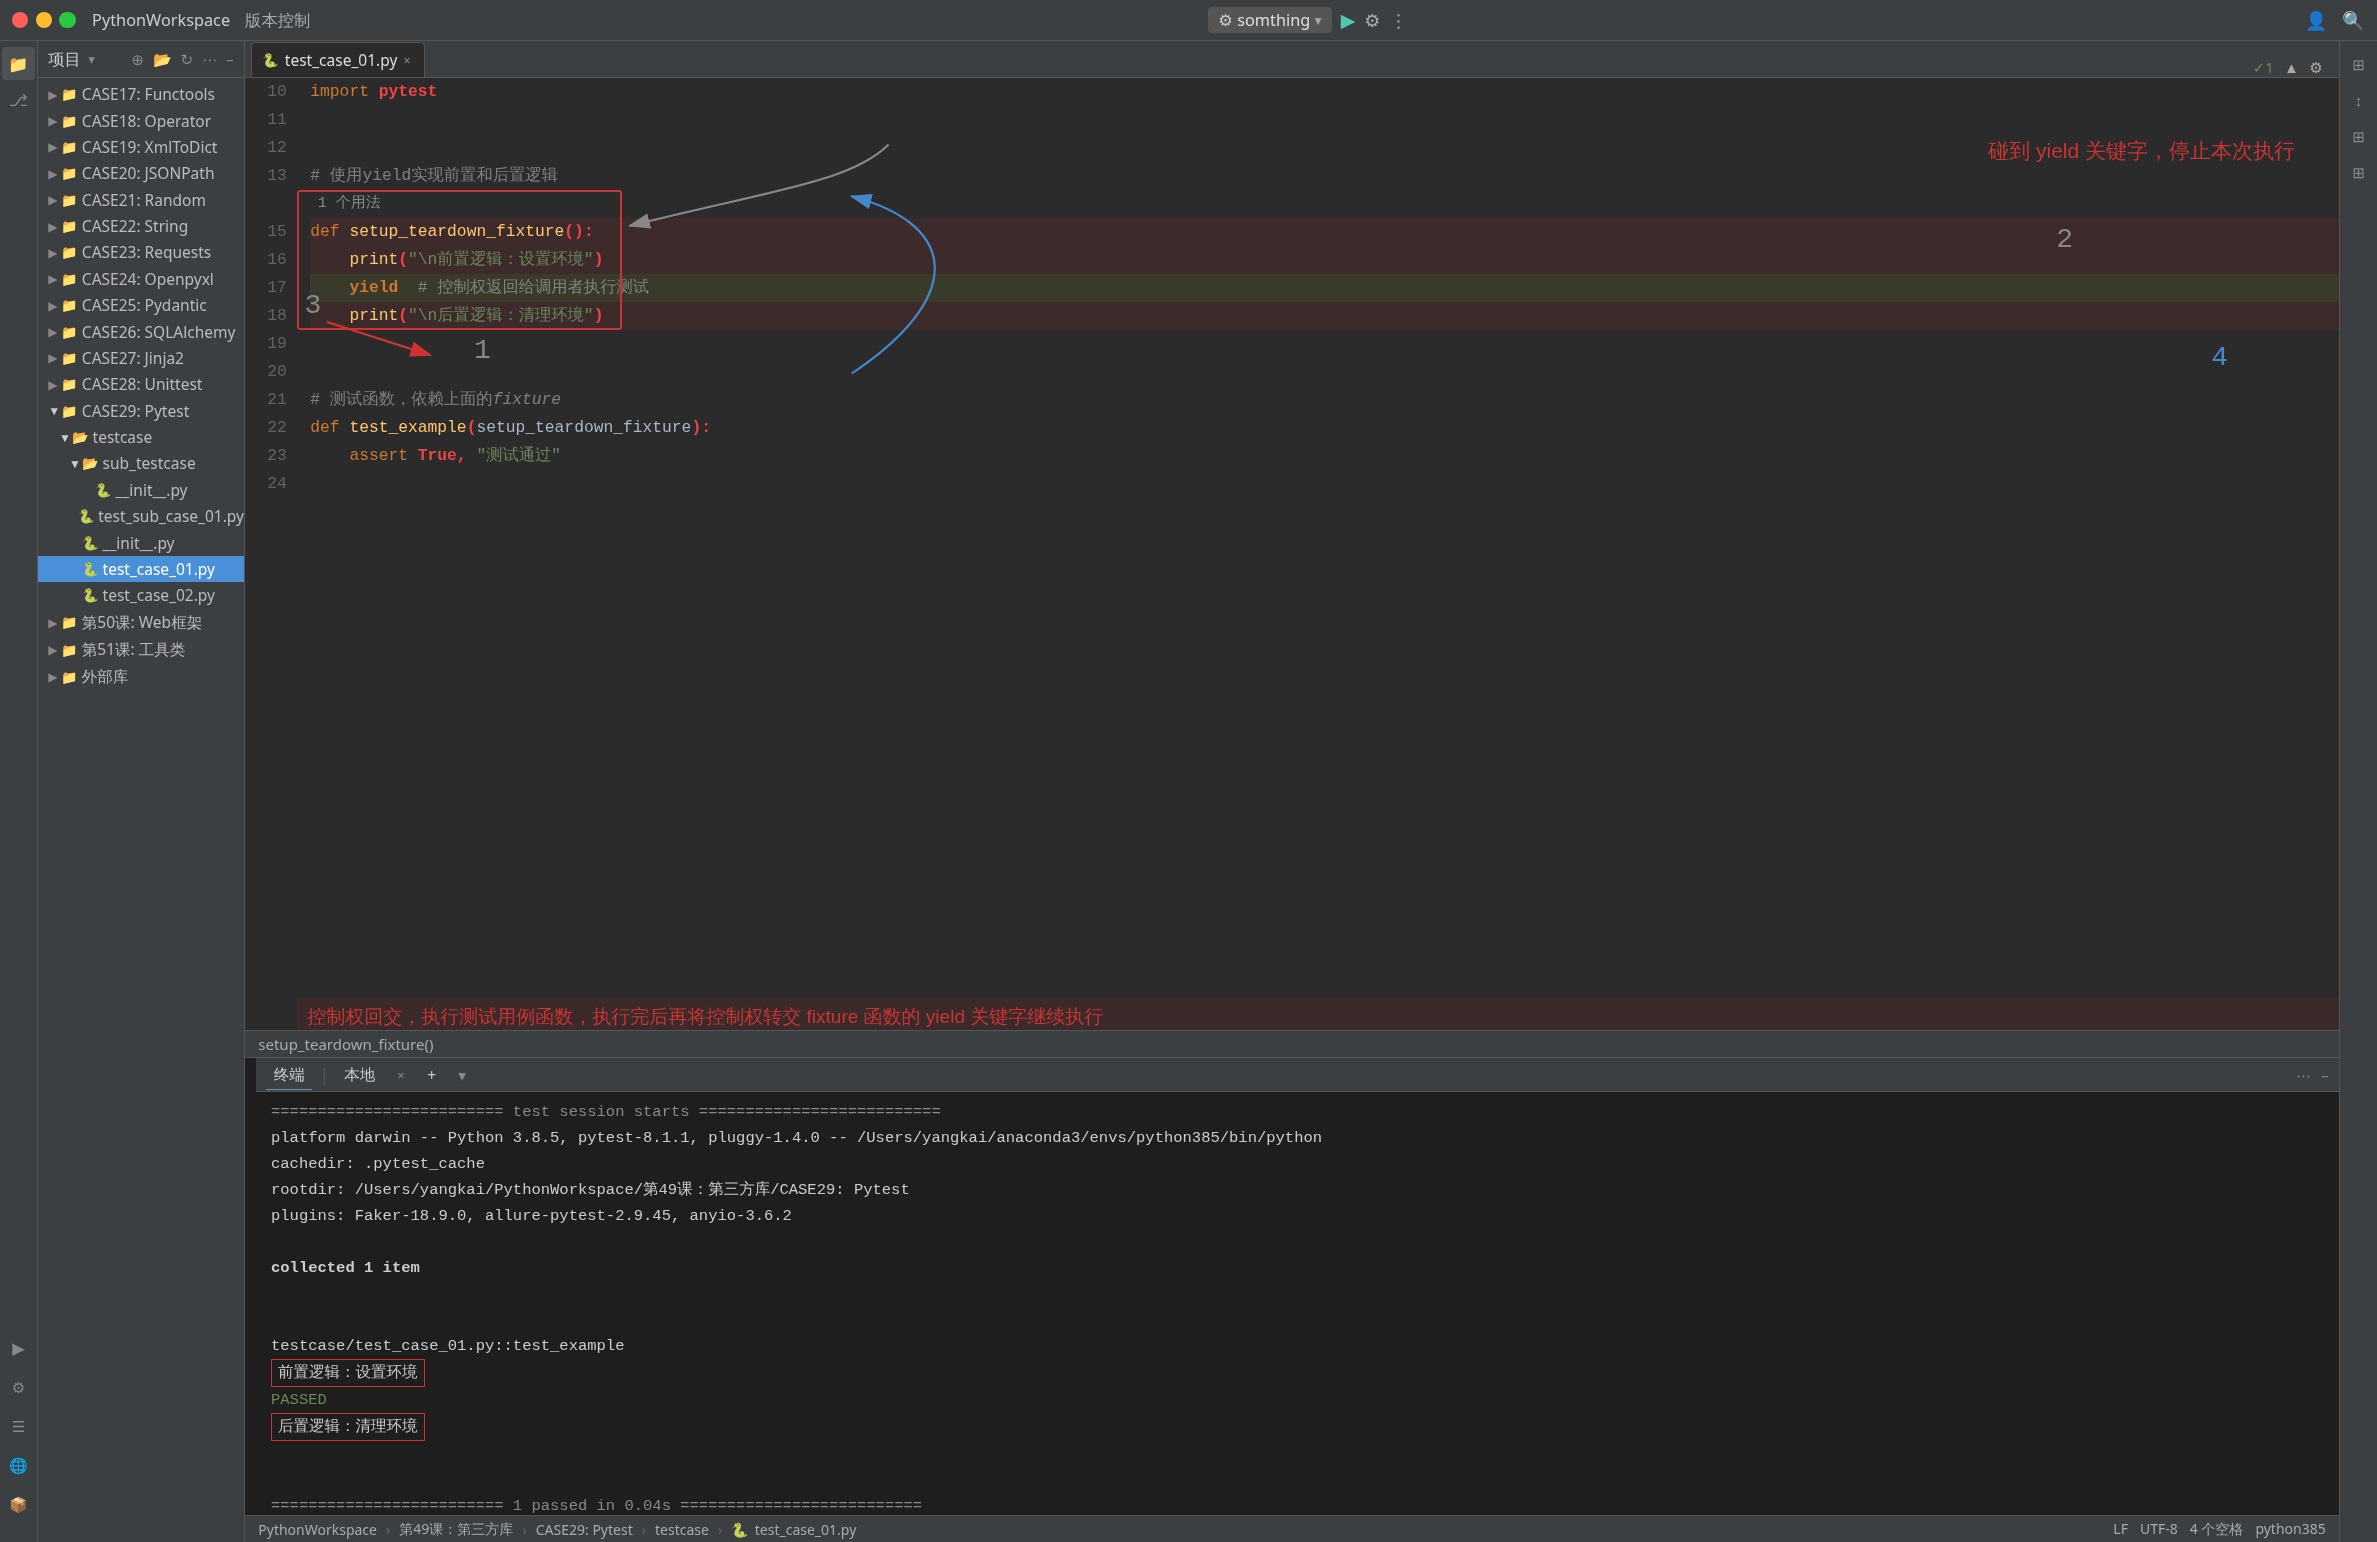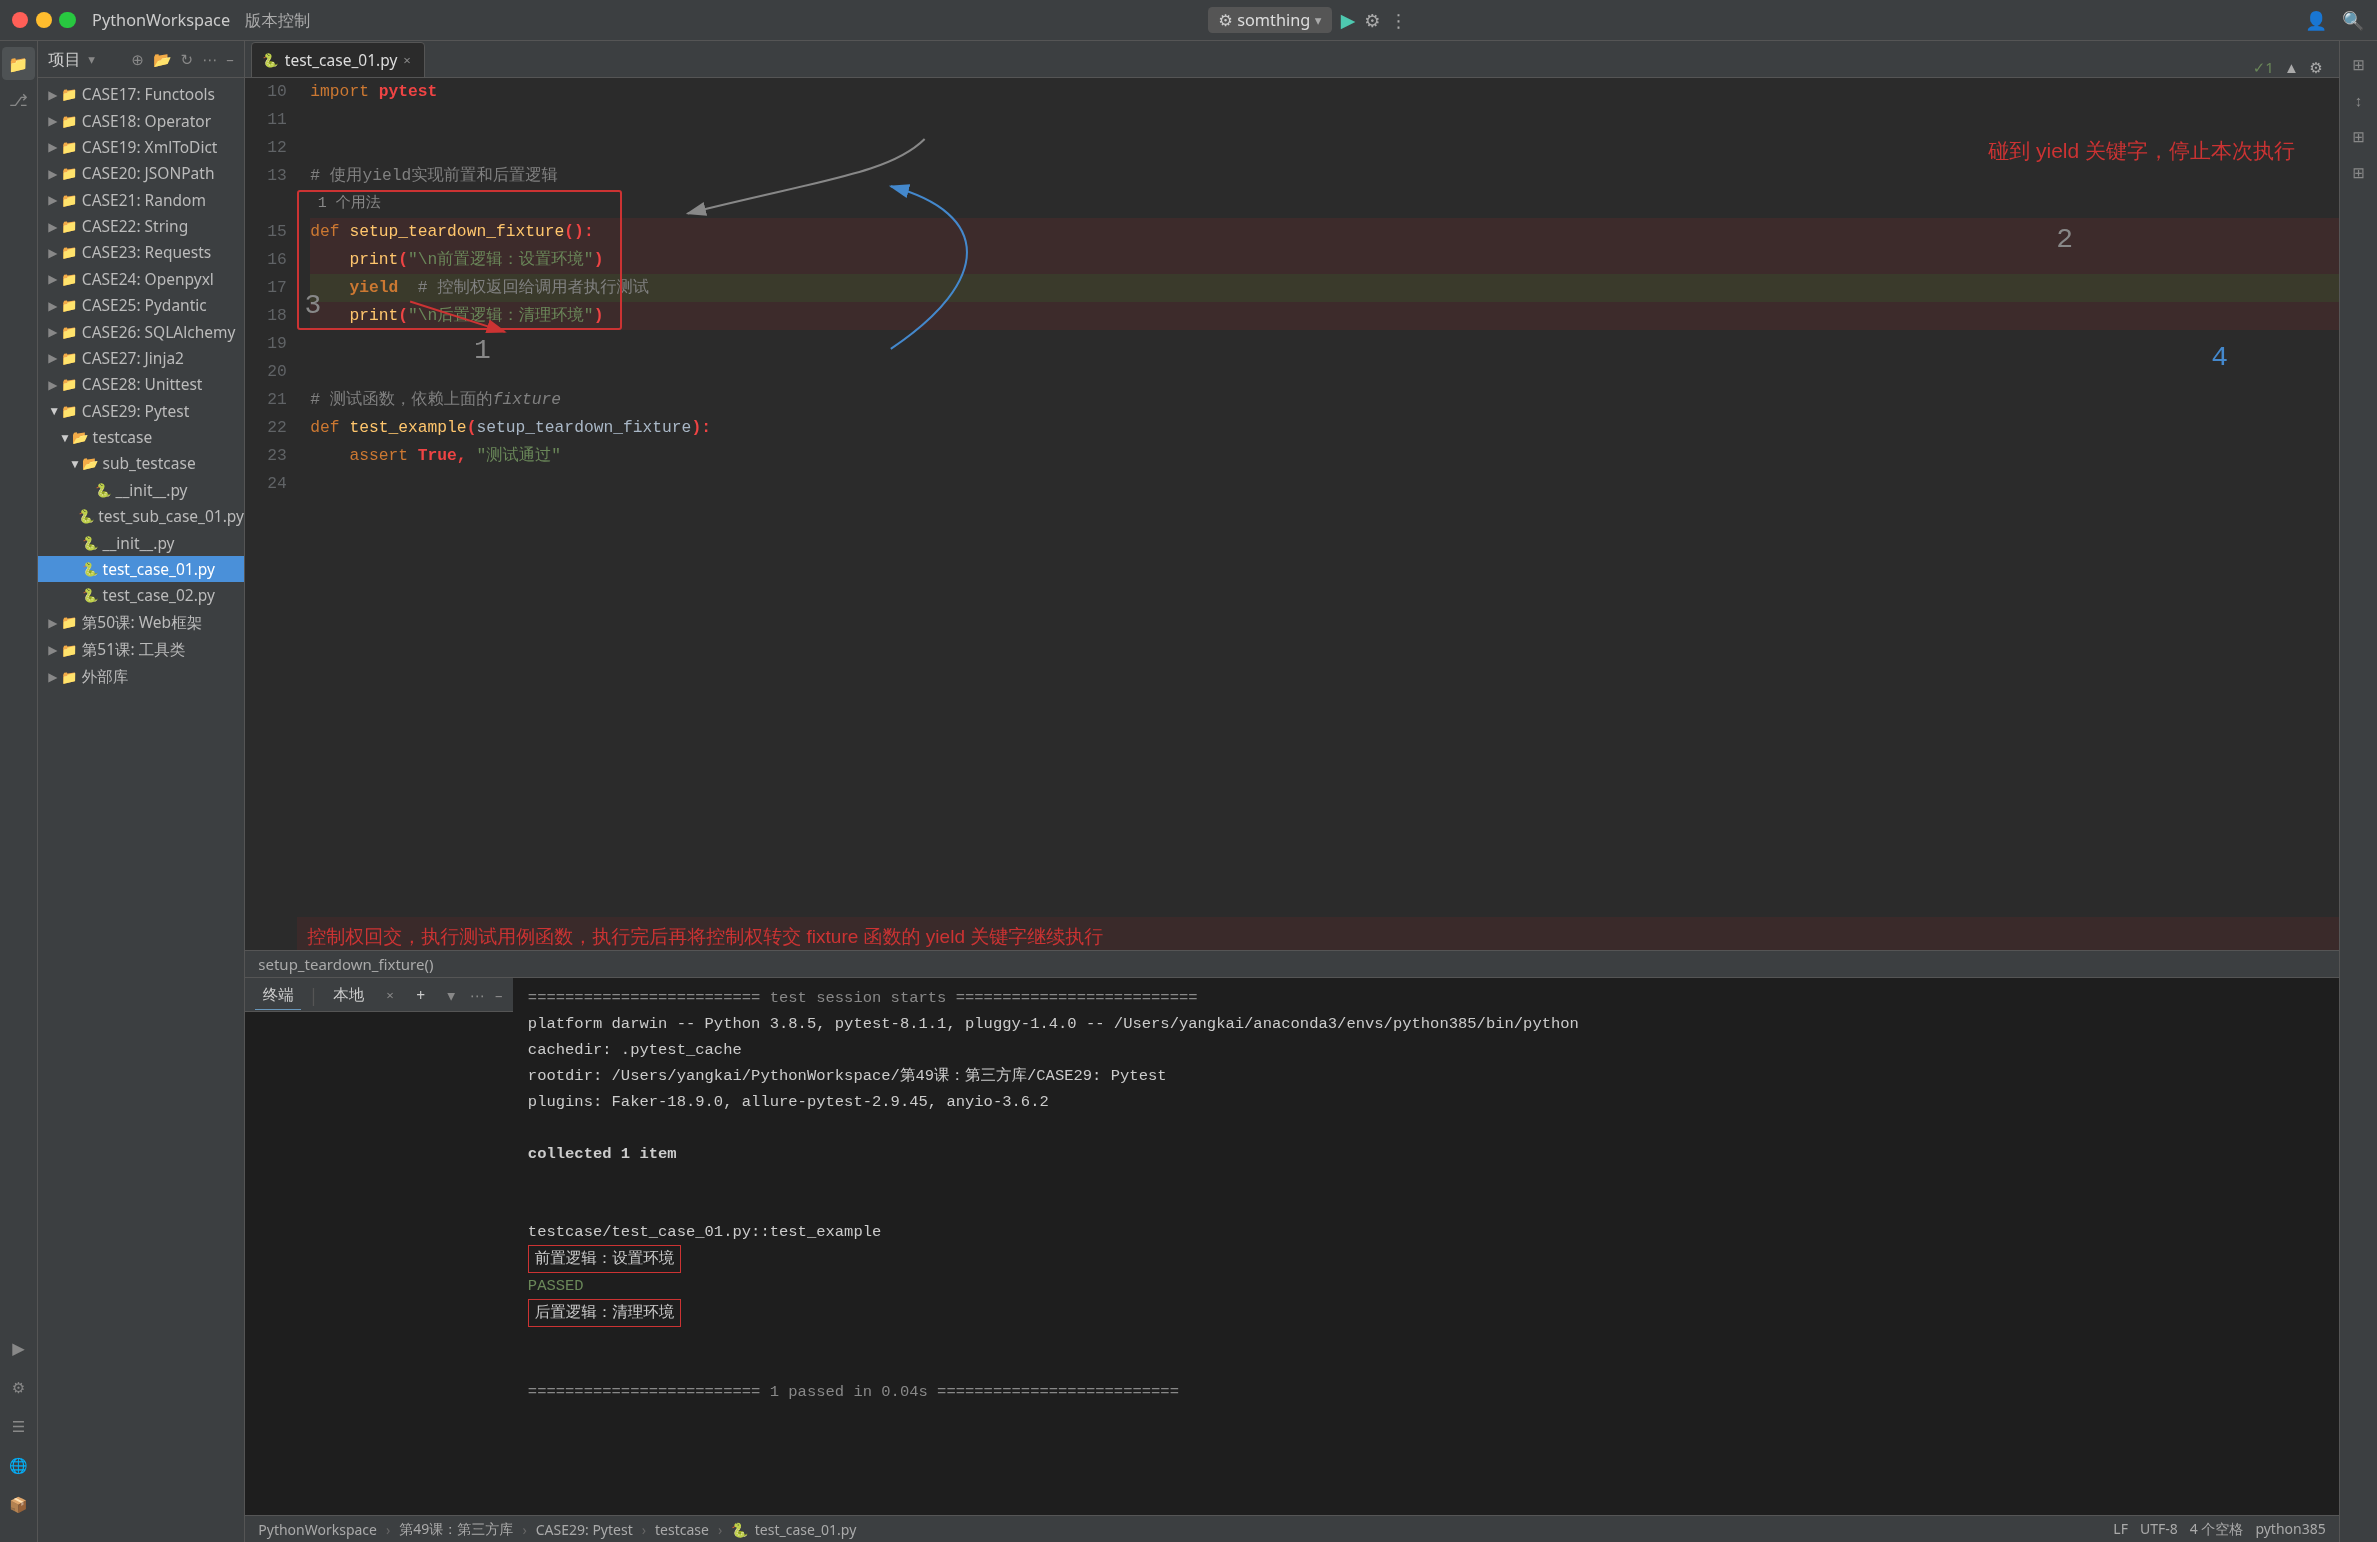--- a/index.html
+++ b/index.html
@@ -208,25 +208,27 @@
       padding: 0 13.3px;
       font-size: 15px;
       color: #888;
       gap: 6px;
       border-top: 0.7px solid #555;
     }
     #breadcrumb span { color: #aaa; }
 
     
     #terminal-area {
-      height: 538px;
+      height: 458px;
       background: #1e1e1e;
       display: flex;
+      flex-direction: column;
       border-top: 0.7px solid #555;
       overflow: hidden;
+      padding-left: 11px;
     }
     #terminal-tabs {
       height: 34px;
       background: #3c3f41;
       display: flex;
       align-items: center;
       padding: 0 10.3px;
       gap: 7.4px;
       border-bottom: 0.7px solid #555;
     }

